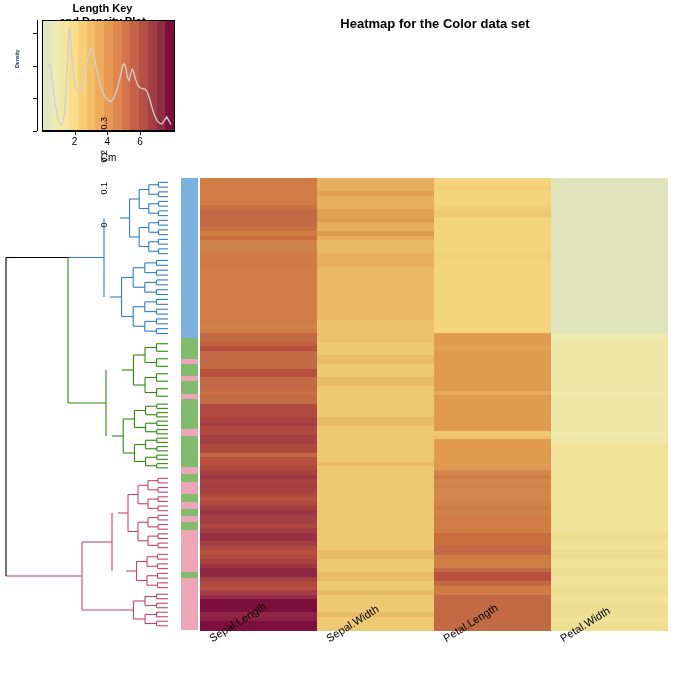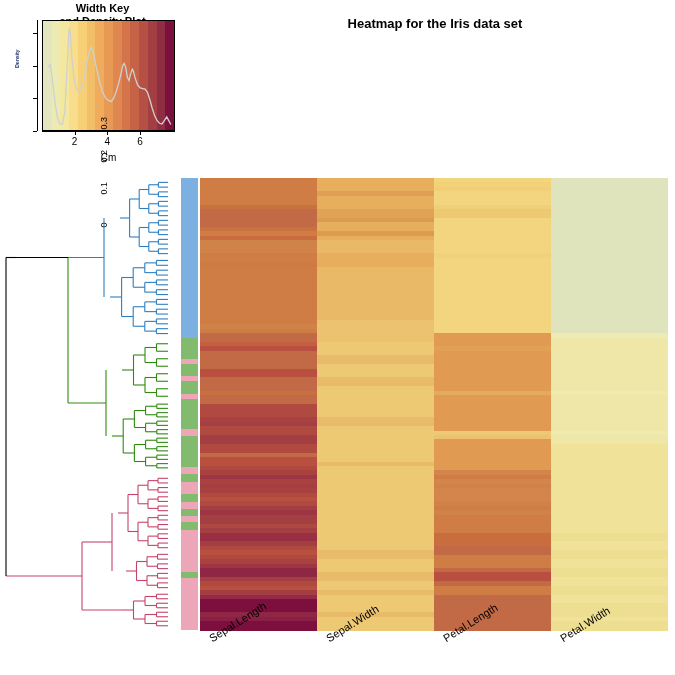--- a/index.html
+++ b/index.html
@@ -45,21 +45,21 @@
 
   #collabels{position:absolute;left:200px;top:456px;width:475px;height:45px;}
   .collab{position:absolute;top:0;font-size:11px;color:#000;white-space:nowrap;
           transform:rotate(-32deg);transform-origin:left top;}
 </style>
 </head>
 <body>
 
 <div id="colorkey">
   <div id="ck-title">
-    <div>Width Key</div>
+    <div>Length Key</div>
     <div>and Density Plot</div>
   </div>
 
   <div id="ck-panel">
     <div id="ck-gradient" style="background: linear-gradient(to right, rgb(227, 230, 192) 0%, rgb(227, 230, 192) 6.667%, rgb(236, 235, 180) 6.667%, rgb(236, 235, 180) 13.333%, rgb(244, 231, 159) 13.333%, rgb(244, 231, 159) 20%, rgb(247, 221, 140) 20%, rgb(247, 221, 140) 26.667%, rgb(246, 207, 118) 26.667%, rgb(246, 207, 118) 33.333%, rgb(242, 191, 104) 33.333%, rgb(242, 191, 104) 40%, rgb(238, 172, 92) 40%, rgb(238, 172, 92) 46.667%, rgb(232, 154, 85) 46.667%, rgb(232, 154, 85) 53.333%, rgb(223, 135, 78) 53.333%, rgb(223, 135, 78) 60%, rgb(212, 116, 74) 60%, rgb(212, 116, 74) 66.667%, rgb(198, 98, 70) 66.667%, rgb(198, 98, 70) 73.333%, rgb(181, 80, 68) 73.333%, rgb(181, 80, 68) 80%, rgb(163, 63, 66) 80%, rgb(163, 63, 66) 86.667%, rgb(143, 45, 67) 86.667%, rgb(143, 45, 67) 93.333%, rgb(125, 15, 62) 93.333%, rgb(125, 15, 62) 100%);"></div>
     <svg id="ck-density" viewBox="0 0 133 111" preserveAspectRatio="none">
         <polyline points="4.90,47.34 7.34,44.07 9.79,62.03 12.24,83.25 14.69,97.94 17.13,104.47 19.58,105.12 22.03,93.04 23.66,63.66 25.29,31.01 26.44,7.18 27.74,13.06 29.37,37.54 31.82,60.40 34.27,70.19 36.72,72.48 39.17,69.21 41.61,58.76 44.06,44.07 46.51,32.65 48.96,26.77 51.40,32.65 53.85,45.71 57.12,60.40 60.38,71.82 63.64,78.35 66.91,80.96 69.36,81.62 71.80,78.35 74.25,71.82 76.70,63.66 79.15,53.87 80.78,45.71 82.41,43.09 84.04,47.34 85.67,57.13 87.31,60.40 88.94,53.87 90.57,48.97 91.71,50.60 93.83,58.76 96.28,65.29 98.73,67.91 101.18,68.56 103.63,69.21 106.07,72.48 108.52,79.99 110.97,88.80 113.42,96.31 115.87,101.21 118.31,103.82 120.76,104.47 123.21,101.21 125.66,97.29 128.10,101.86 129.74,105.12" fill="none" stroke="#d0d0d0" stroke-width="1.3" vector-effect="non-scaling-stroke"></polyline>
       </svg>
   </div>
 
@@ -79,21 +79,21 @@
     <div class="ck-ytickmark" style="left: 33px; top: 33.0588px;"></div>
     <div class="ck-ytick" style="left: 12px; top: 33.0588px; transform-origin: center center;">0.3</div>
     <div class="ck-xtickmark" style="left: 74.638px;"></div>
     <div class="ck-xtick" style="left: 74.638px;">2</div>
     <div class="ck-xtickmark" style="left: 107.276px;"></div>
     <div class="ck-xtick" style="left: 107.276px;">4</div>
     <div class="ck-xtickmark" style="left: 139.914px;"></div>
     <div class="ck-xtick" style="left: 139.914px;">6</div>
   </div>
 
-<div id="main-title">Heatmap for the Iris data set</div>
+<div id="main-title">Heatmap for the Color data set</div>
 
 <div id="plot">
 
   <svg id="dendro" viewBox="0 0 178 452" preserveAspectRatio="none">
       <line x1="168" y1="4.375" x2="158.39999999999998" y2="4.375" stroke="#2e7fc1" stroke-width="1.1" vector-effect="non-scaling-stroke"></line>
       <line x1="168" y1="9.125" x2="158.39999999999998" y2="9.125" stroke="#2e7fc1" stroke-width="1.1" vector-effect="non-scaling-stroke"></line>
       <line x1="158.39999999999998" y1="4.375" x2="158.39999999999998" y2="9.125" stroke="#2e7fc1" stroke-width="1.1" vector-effect="non-scaling-stroke"></line>
       <line x1="158.39999999999998" y1="6.75" x2="148.79999999999998" y2="6.75" stroke="#2e7fc1" stroke-width="1.1" vector-effect="non-scaling-stroke"></line>
       <line x1="168" y1="13.875" x2="158.39999999999998" y2="13.875" stroke="#2e7fc1" stroke-width="1.1" vector-effect="non-scaling-stroke"></line>
       <line x1="168" y1="18.625" x2="158.39999999999998" y2="18.625" stroke="#2e7fc1" stroke-width="1.1" vector-effect="non-scaling-stroke"></line>

